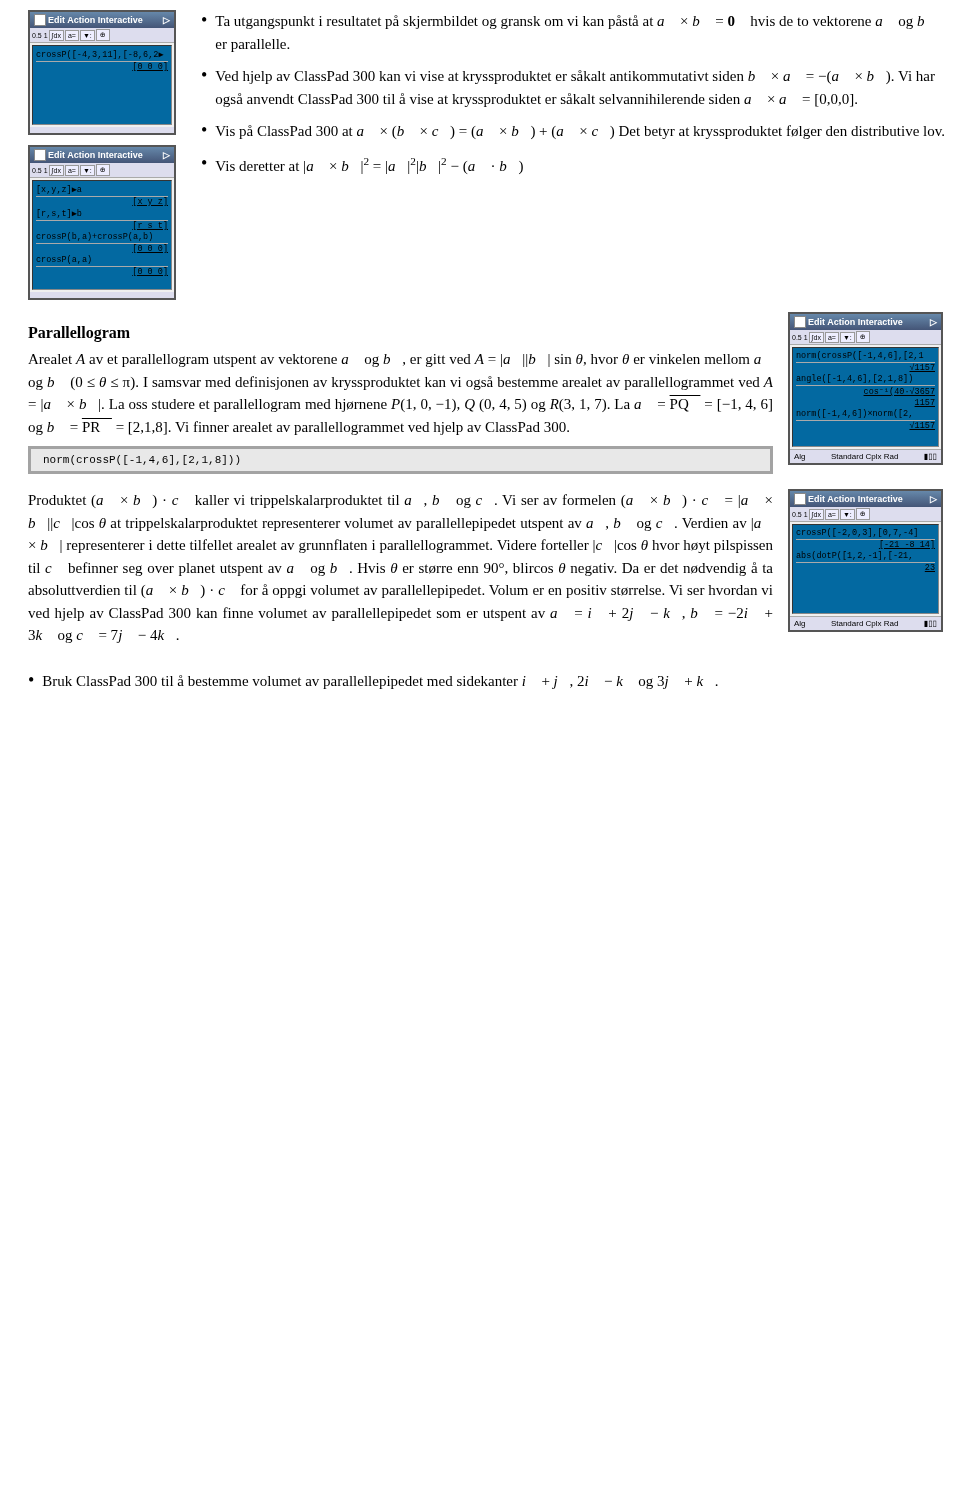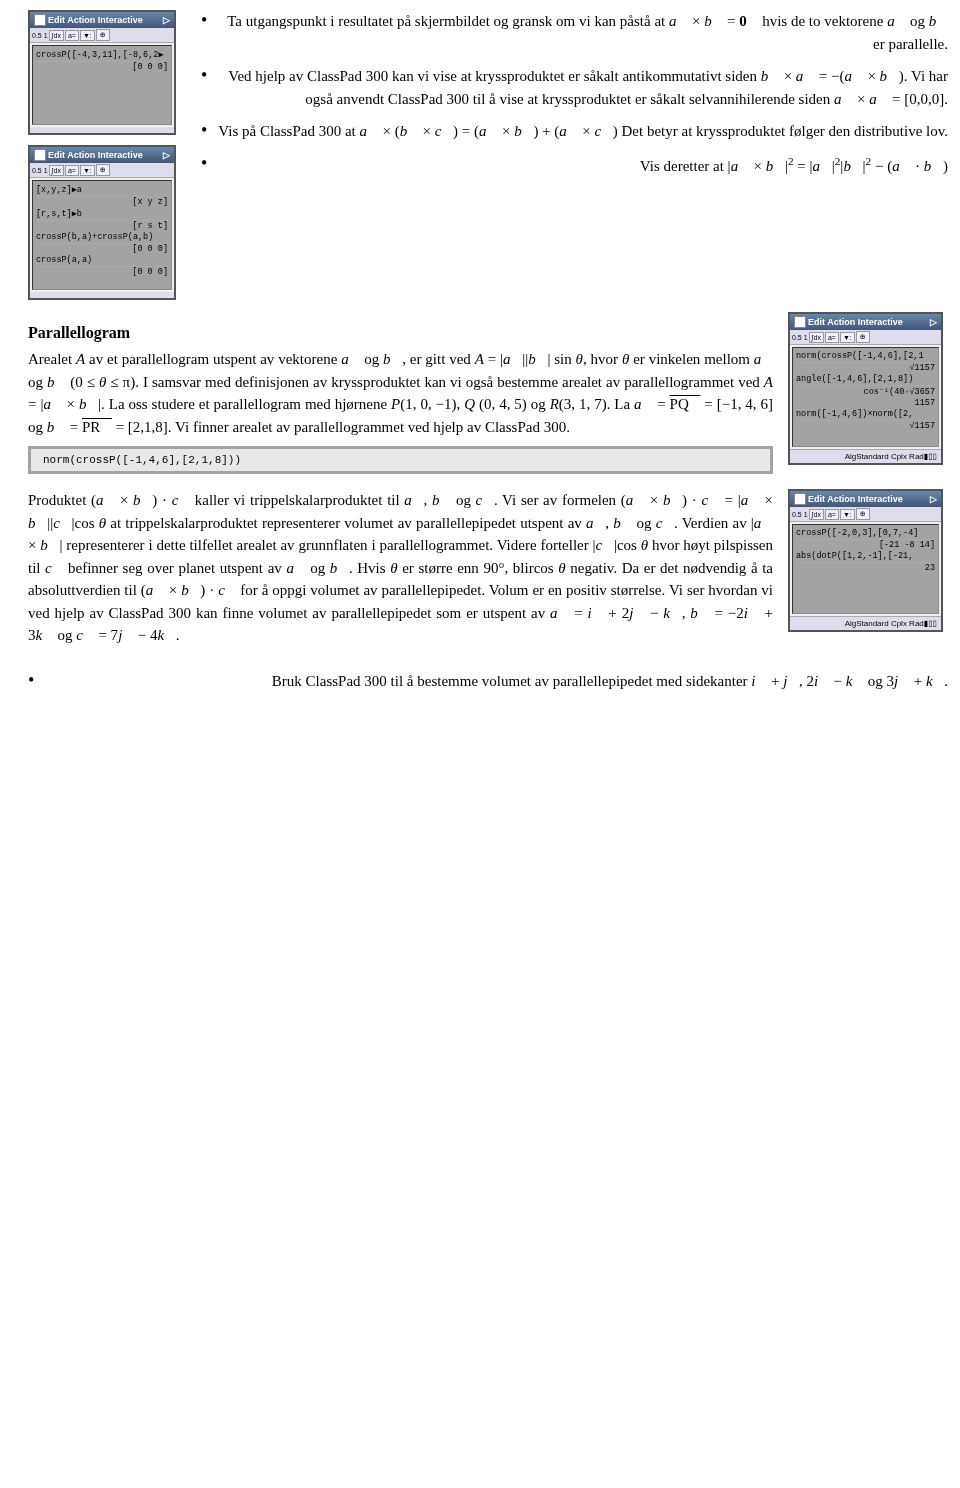--- a/index.html
+++ b/index.html
@@ -66,34 +66,34 @@
     .calc-btn {
       background: #eef;
       border: 1px solid #999;
       padding: 1px 2px;
       font-size: 7px;
       cursor: pointer;
       min-width: 14px;
       text-align: center;
     }
     .calc-screen {
-      background: #a3a3a3;
+      background: #0369a1;
       border: 1px inset #888;
       margin: 2px;
       padding: 2px 3px;
       min-height: 80px;
       font-family: 'Courier New', monospace;
       font-size: 9px;
     }
     .calc-bottom {
       background: #dde;
       border-top: 1px solid #aaa;
       padding: 2px 4px;
       display: flex;
-      justify-content: flex-end;
+      justify-content: space-between;
       font-size: 8px;
     }
 
     
     .top-section {
       display: flex;
       gap: 15px;
       margin-bottom: 12px;
     }
     .top-left {
@@ -113,21 +113,20 @@
       margin-bottom: 10px;
     }
     .bullet-dot {
       font-size: 18px;
       line-height: 1.2;
       flex-shrink: 0;
     }
     .bullet-content {
       flex: 1;
       line-height: 1.5;
-      text-align: right;
     }
 
     .section-title {
       font-weight: bold;
       font-size: 16px;
       margin: 12px 0 6px 0;
     }
 
     p {
       line-height: 1.5;
@@ -184,20 +183,21 @@
       font-family: 'Courier New', monospace;
       font-size: 8.5px;
       margin: 1px 0;
     }
     .screen-result {
       text-align: right;
       font-family: 'Courier New', monospace;
       font-size: 8.5px;
       margin: 1px 0;
       border-top: 1px solid #aaa;
+      text-decoration: underline;
     }
 
     .norm-code {
       background: #e8e8e8;
       border: 3px solid #a3a3a3;
       padding: 5px 12px;
       font-family: 'Courier New', monospace;
       font-size: 11px;
       margin: 5px 0;
       display: block;

